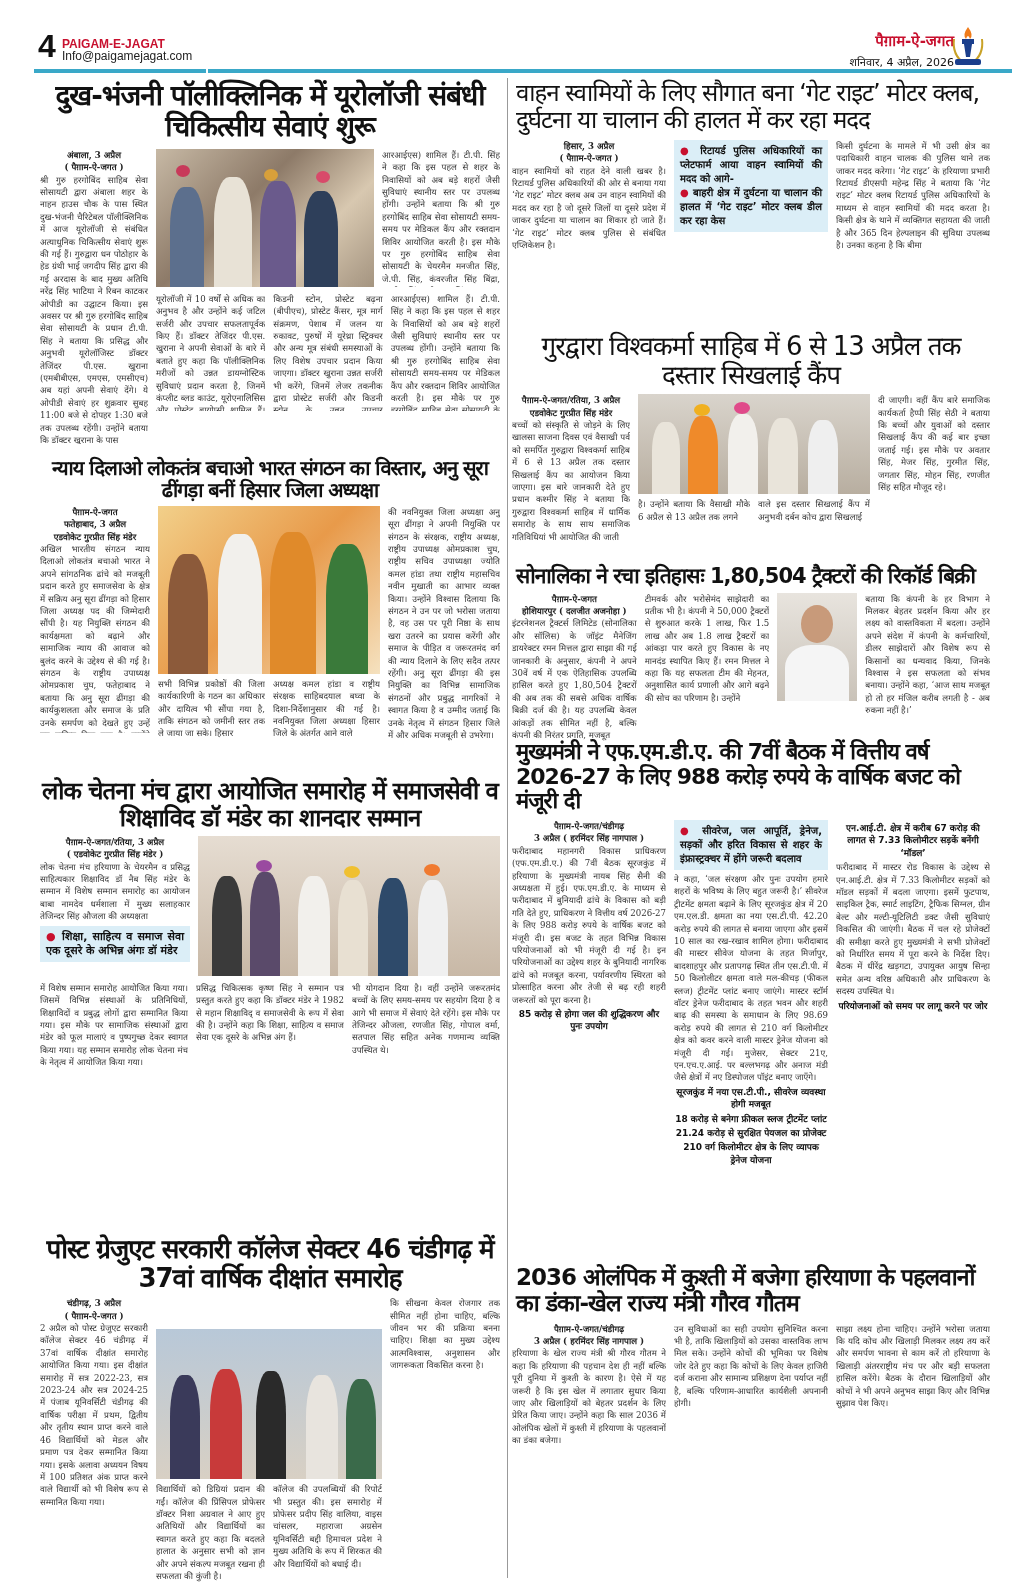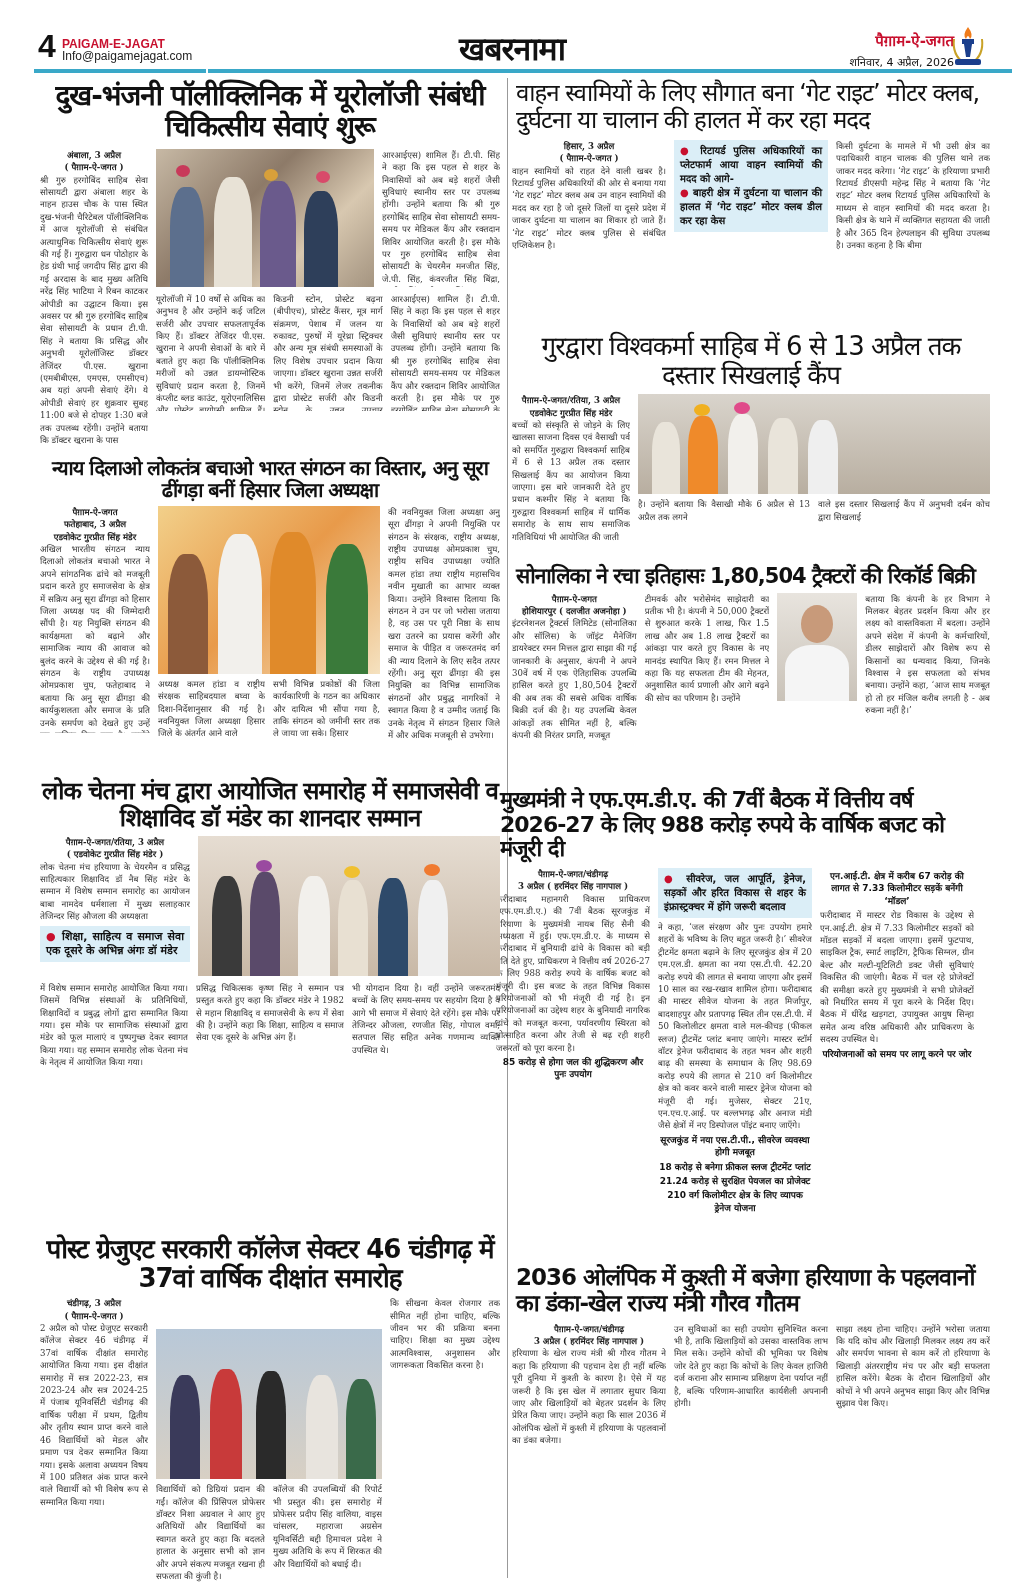--- a/index.html
+++ b/index.html
@@ -32,21 +32,20 @@
 </style>
 </head>
 <body>
 
 <div class="masthead">
   <div class="page-num">4</div>
   <div class="brand">
     <div class="name">PAIGAM-E-JAGAT</div>
     <div class="email">Info@paigamejagat.com</div>
   </div>
-  <div class="section-title">खबरनामा</div>
   <div class="right-brand">
     <div class="hindi-name">पैग़ाम-ऐ-जगत</div>
     <div class="date">शनिवार, 4 अप्रैल, 2026</div>
   </div>
   <svg class="logo" viewBox="0 0 36 44">
     <path d="M4 14 Q2 30 14 38" stroke="#c9a227" stroke-width="2" fill="none"></path>
     <path d="M32 14 Q34 30 22 38" stroke="#c9a227" stroke-width="2" fill="none"></path>
     <path d="M18 2 Q12 10 16 14 Q18 8 20 14 Q24 10 18 2Z" fill="#f07c1a"></path>
     <rect x="12" y="14" width="12" height="5" fill="#1a3e8c"></rect>
     <path d="M14 19 L22 19 L20 32 L16 32Z" fill="#1a3e8c"></path>
@@ -122,42 +121,43 @@
         <div class="figure" style="left:130px;width:30px;height:76px;background:#e9e4da;"></div>
         <div class="figure" style="left:170px;width:30px;height:74px;background:#efefef;"></div>
         <div style="position:absolute;left:56px;top:10px;width:16px;height:12px;border-radius:50%;background:#f0b020;"></div>
         <div style="position:absolute;left:96px;top:8px;width:16px;height:12px;border-radius:50%;background:#e04a8a;"></div>
       </div>
       <div class="cols" style="margin-top:4px;">
         <div class="col">है। उन्होंने बताया कि वैसाखी मौके 6 अप्रैल से 13 अप्रैल तक लगने</div>
         <div class="col">वाले इस दस्तार सिखलाई कैंप में अनुभवी दर्बन कोच द्वारा सिखलाई</div>
       </div>
     </div>
+    <div class="col" style="flex:0 0 112px;">दी जाएगी। वहीं कैंप बारे समाजिक कार्यकर्ता हैप्पी सिंह सेठी ने बताया कि बच्चों और युवाओं को दस्तार सिखलाई कैंप की कई बार इच्छा जताई गई। इस मौके पर अवतार सिंह, मेजर सिंह, गुरमीत सिंह, जगतार सिंह, मोहन सिंह, रणजीत सिंह सहित मौजूद रहे।</div>
   </div>
 </div>
 
 <div class="story" style="left:40px;top:457px;width:460px;height:315px;">
   <div class="headline" style="font-size:20px;">न्याय दिलाओ लोकतंत्र बचाओ भारत संगठन का विस्तार, अनु सूरा ढींगड़ा बनीं हिसार जिला अध्यक्षा</div>
   <div style="display:flex;gap:8px;margin-top:4px;">
     <div class="col" style="flex:0 0 110px;">
       <div class="dateline">पैग़ाम-ऐ-जगत</div>
       <div class="dateline">फतेहाबाद, 3 अप्रैल</div>
       <div class="dateline">एडवोकेट गुरप्रीत सिंह मंडेर</div>
       <div style="height:190px;overflow:hidden;">अखिल भारतीय संगठन न्याय दिलाओ लोकतंत्र बचाओ भारत ने अपने सांगठनिक ढांचे को मजबूती प्रदान करते हुए समाजसेवा के क्षेत्र में सक्रिय अनु सूरा ढींगड़ा को हिसार जिला अध्यक्ष पद की जिम्मेदारी सौंपी है। यह नियुक्ति संगठन की कार्यक्षमता को बढ़ाने और सामाजिक न्याय की आवाज को बुलंद करने के उद्देश्य से की गई है। संगठन के राष्ट्रीय उपाध्यक्ष ओमप्रकाश चुघ, फतेहाबाद ने बताया कि अनु सूरा ढींगड़ा की कार्यकुशलता और समाज के प्रति उनके समर्पण को देखते हुए उन्हें यह दायित्व दिया गया है। उन्होंने स्पष्ट किया कि यह नियुक्ति राष्ट्रीय</div>
     </div>
     <div style="flex:1;">
       <div class="photo" style="height:168px;background:linear-gradient(135deg,#f2d08a,#e89a4a 50%,#f5e2c0);">
         <div class="figure" style="left:10px;width:40px;height:120px;background:#8c5a3a;"></div>
         <div class="figure" style="left:60px;width:44px;height:140px;background:#f2f0ec;"></div>
         <div class="figure" style="left:112px;width:46px;height:142px;background:#e08a2a;"></div>
         <div class="figure" style="left:168px;width:42px;height:130px;background:#3a7a3a;"></div>
       </div>
       <div class="cols" style="margin-top:4px;">
+        <div class="col">सभी विभिन्न प्रकोष्ठों की जिला कार्यकारिणी के गठन का अधिकार और दायित्व भी सौंपा गया है, ताकि संगठन को जमीनी स्तर तक ले जाया जा सके। हिसार</div>
         <div class="col">अध्यक्ष कमल हांडा व राष्ट्रीय संरक्षक साहिबदयाल बघ्वा के दिशा-निर्देशानुसार की गई है। नवनियुक्त जिला अध्यक्षा हिसार जिले के अंतर्गत आने वाले</div>
-        <div class="col">सभी विभिन्न प्रकोष्ठों की जिला कार्यकारिणी के गठन का अधिकार और दायित्व भी सौंपा गया है, ताकि संगठन को जमीनी स्तर तक ले जाया जा सके। हिसार</div>
       </div>
     </div>
     <div class="col" style="flex:0 0 112px;">की नवनियुक्त जिला अध्यक्षा अनु सूरा ढींगड़ा ने अपनी नियुक्ति पर संगठन के संरक्षक, राष्ट्रीय अध्यक्ष, राष्ट्रीय उपाध्यक्ष ओमप्रकाश चुघ, राष्ट्रीय सचिव उपाध्यक्षा ज्योति कमल हांडा तथा राष्ट्रीय महासचिव नवीन मुखाती का आभार व्यक्त किया। उन्होंने विश्वास दिलाया कि संगठन ने उन पर जो भरोसा जताया है, वह उस पर पूरी निष्ठा के साथ खरा उतरने का प्रयास करेंगी और समाज के पीड़ित व जरूरतमंद वर्ग की न्याय दिलाने के लिए सदैव तत्पर रहेंगी। अनु सूरा ढींगड़ा की इस नियुक्ति का विभिन्न सामाजिक संगठनों और प्रबुद्ध नागरिकों ने स्वागत किया है व उम्मीद जताई कि उनके नेतृत्व में संगठन हिसार जिले में और अधिक मजबूती से उभरेगा।</div>
   </div>
 </div>
 
 <div class="story" style="left:512px;top:565px;width:478px;height:170px;">
   <div class="headline" style="font-size:21px;text-align:left;padding-left:4px;">सोनालिका ने रचा इतिहासः 1,80,504 ट्रैक्टरों की रिकॉर्ड बिक्री</div>
   <div style="display:flex;gap:8px;margin-top:4px;">
     <div class="col">
@@ -167,21 +167,21 @@
     </div>
     <div class="col">टीमवर्क और भरोसेमंद साझेदारी का प्रतीक भी है। कंपनी ने 50,000 ट्रैक्टरों से शुरुआत करके 1 लाख, फिर 1.5 लाख और अब 1.8 लाख ट्रैक्टरों का आंकड़ा पार करते हुए विकास के नए मानदंड स्थापित किए हैं। रमन मित्तल ने कहा कि यह सफलता टीम की मेहनत, अनुशासित कार्य प्रणाली और आगे बढ़ने की सोच का परिणाम है। उन्होंने</div>
     <div class="photo" style="flex:0 0 80px;height:108px;background:linear-gradient(180deg,#e8e4de,#c9c2b8);">
       <div style="position:absolute;left:24px;top:12px;width:32px;height:38px;border-radius:50%;background:#c89a7a;"></div>
       <div class="figure" style="left:8px;width:64px;height:56px;background:#f5f5f5;"></div>
     </div>
     <div class="col">बताया कि कंपनी के हर विभाग ने मिलकर बेहतर प्रदर्शन किया और हर लक्ष्य को वास्तविकता में बदला। उन्होंने अपने संदेश में कंपनी के कर्मचारियों, डीलर साझेदारों और विशेष रूप से किसानों का धन्यवाद किया, जिनके विश्वास ने इस सफलता को संभव बनाया। उन्होंने कहा, ‘आज साथ मजबूत हो तो हर मंजिल करीब लगती है - अब रुकना नहीं है।’</div>
   </div>
 </div>
 
-<div class="story" style="left:496px;top:740px;width:478px;height:520px;margin-top:48px;">
+<div class="story" style="left:512px;top:740px;width:478px;height:520px;">
   <div class="headline" style="font-size:22px;text-align:left;padding-left:4px;">मुख्यमंत्री ने एफ.एम.डी.ए. की 7वीं बैठक में वित्तीय वर्ष 2026-27 के लिए 988 करोड़ रुपये के वार्षिक बजट को मंजूरी दी</div>
   <div class="cols">
     <div class="col">
       <div class="dateline">पैग़ाम-ऐ-जगत/चंडीगढ़</div>
       <div class="dateline">3 अप्रैल ( हरमिंदर सिंह नागपाल )</div>
       <div>फरीदाबाद महानगरी विकास प्राधिकरण (एफ.एम.डी.ए.) की 7वीं बैठक सूरजकुंड में हरियाणा के मुख्यमंत्री नायब सिंह सैनी की अध्यक्षता में हुई। एफ.एम.डी.ए. के माध्यम से फरीदाबाद में बुनियादी ढांचे के विकास को बड़ी गति देते हुए, प्राधिकरण ने वित्तीय वर्ष 2026-27 के लिए 988 करोड़ रुपये के वार्षिक बजट को मंजूरी दी। इस बजट के तहत विभिन्न विकास परियोजनाओं को भी मंजूरी दी गई है। इन परियोजनाओं का उद्देश्य शहर के बुनियादी नागरिक ढांचे को मजबूत करना, पर्यावरणीय स्थिरता को प्रोत्साहित करना और तेजी से बढ़ रही शहरी जरूरतों को पूरा करना है।</div>
       <div class="sub-head">85 करोड़ से होगा जल की शुद्धिकरण और पुनः उपयोग</div>
     </div>
     <div class="col">
       <div class="callout">

